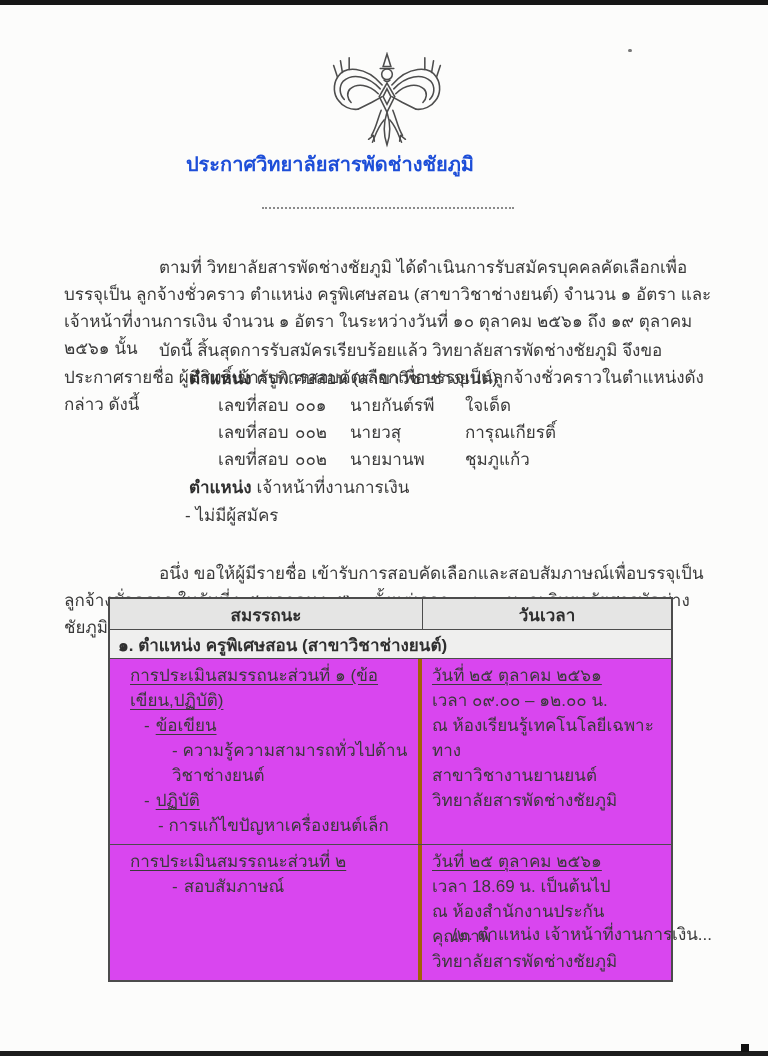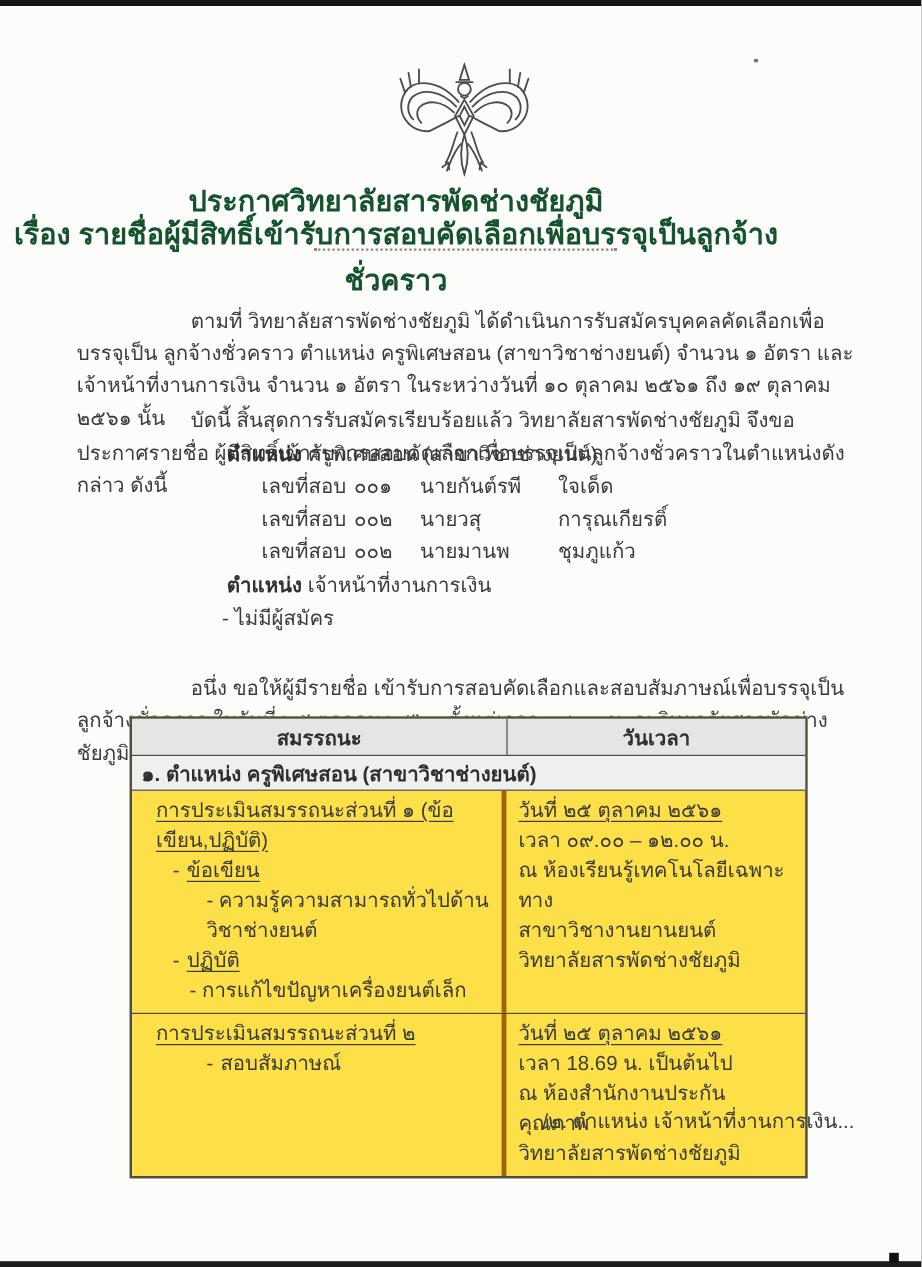--- a/index.html
+++ b/index.html
@@ -14,21 +14,21 @@
     font-size:17px;
   }
   .scan-strip-top{position:absolute;left:0;top:0;width:768px;height:5px;background:#161616;}
   .scan-strip-bottom{position:absolute;left:0;bottom:0;width:768px;height:5px;background:#1d1d1d;}
   .scan-dot{position:absolute;left:741px;top:1044px;width:8px;height:8px;background:#111;}
   .speck{position:absolute;width:4px;height:3px;background:#777;border-radius:2px;}
 
   .emblem{position:absolute;left:327px;top:52px;width:120px;height:97px;}
   .emblem svg{width:100%;height:100%;}
 
-  .title{position:absolute;left:0;width:660px;text-align:center;font-weight:bold;font-size:24px;color:#14532d;}
+  .title{position:absolute;left:0;width:660px;text-align:center;font-weight:bold;font-size:20px;color:#1d4ed8;}
   .title1{top:148px;}
   .title2{top:175px;}
   .dotted-sep{position:absolute;left:262px;top:206px;width:252px;border-bottom:2px dotted #8a8a8a;height:1px;}
 
   .para{position:absolute;left:64px;width:650px;line-height:27px;text-align:left;margin-top:32px;}
   .para .indent{display:inline-block;width:95px;}
   .p1{top:222px;}
   .p2{top:305px;}
   .p3{top:528px;}
 
@@ -42,21 +42,21 @@
   .cand-row .seat{width:77px;}
   .cand-row .no{width:55px;}
   .cand-row .first{width:115px;}
   .cand1{top:393px;}
   .cand2{top:420px;}
   .cand3{top:447px;}
 
   .tbl{
     position:absolute;left:108px;top:597px;width:561px;
     border:2px solid #4c4c4c;
-    background:#fde047;
+    background:#d946ef;
   }
   .tbl-header{display:flex;background:#e5e5e4;border-bottom:1px solid #4c4c4c;height:30px;}
   .tbl-header .h1{width:312px;border-right:1px solid #4c4c4c;display:flex;align-items:center;justify-content:center;font-weight:bold;color:#2f2f2f;}
   .tbl-header .h2{flex:1;display:flex;align-items:center;justify-content:center;font-weight:bold;color:#2f2f2f;}
   .tbl-section{background:#efefee;border-bottom:1px solid #4c4c4c;height:28px;display:flex;align-items:center;padding-left:8px;font-weight:bold;color:#2f2f2f;}
   .tbl-row{display:flex;border-bottom:1px solid #4c4c4c;}
   .tbl-row:last-child{border-bottom:none;}
   .cell-l{width:312px;border-right:4px solid #a16207;padding:4px 8px 6px 20px;line-height:25px;box-sizing:border-box;}
   .cell-r{flex:1;padding:4px 10px 6px 10px;line-height:25px;box-sizing:border-box;}
   .u{text-decoration:underline;text-underline-offset:3px;}
@@ -100,21 +100,20 @@
 
       <path d="M54 60 C50 70 49 78 44 86 M46 86 l-5 4 M46 86 l1 6"></path>
       <path d="M66 60 C70 70 71 78 76 86 M74 86 l5 4 M74 86 l-1 6"></path>
 
       <path d="M60 62 C56 74 56 84 60 96 C64 84 64 74 60 62 Z"></path>
       <path d="M57 70 C50 78 48 86 45 93 M63 70 C70 78 72 86 75 93"></path>
     </svg>
   </div>
 
   <div class="title title1">ประกาศวิทยาลัยสารพัดช่างชัยภูมิ</div>
-  <div class="title title2">เรื่อง รายชื่อผู้มีสิทธิ์เข้ารับการสอบคัดเลือกเพื่อบรรจุเป็นลูกจ้างชั่วคราว</div>
   <div class="dotted-sep"></div>
 
   <div class="para p1"><span class="indent"></span><span>ตามที่ วิทยาลัยสารพัดช่างชัยภูมิ ได้ดำเนินการรับสมัครบุคคลคัดเลือกเพื่อบรรจุเป็น ลูกจ้างชั่วคราว ตำแหน่ง ครูพิเศษสอน (สาขาวิชาช่างยนต์) จำนวน ๑ อัตรา และเจ้าหน้าที่งานการเงิน จำนวน ๑ อัตรา ในระหว่างวันที่ ๑๐ ตุลาคม ๒๕๖๑ ถึง ๑๙ ตุลาคม ๒๕๖๑ นั้น</span></div>
 
   <div class="para p2"><span class="indent"></span><span>บัดนี้ สิ้นสุดการรับสมัครเรียบร้อยแล้ว วิทยาลัยสารพัดช่างชัยภูมิ จึงขอประกาศรายชื่อ ผู้มีสิทธิ์เข้ารับการสอบคัดเลือกเพื่อบรรจุเป็นลูกจ้างชั่วคราวในตำแหน่งดังกล่าว ดังนี้</span></div>
 
   <div class="pos-line pos1">
     <span class="pos-label">ตำแหน่ง</span>
     <span> </span>
     <span>ครูพิเศษสอน (สาขาวิชาช่างยนต์)</span>

